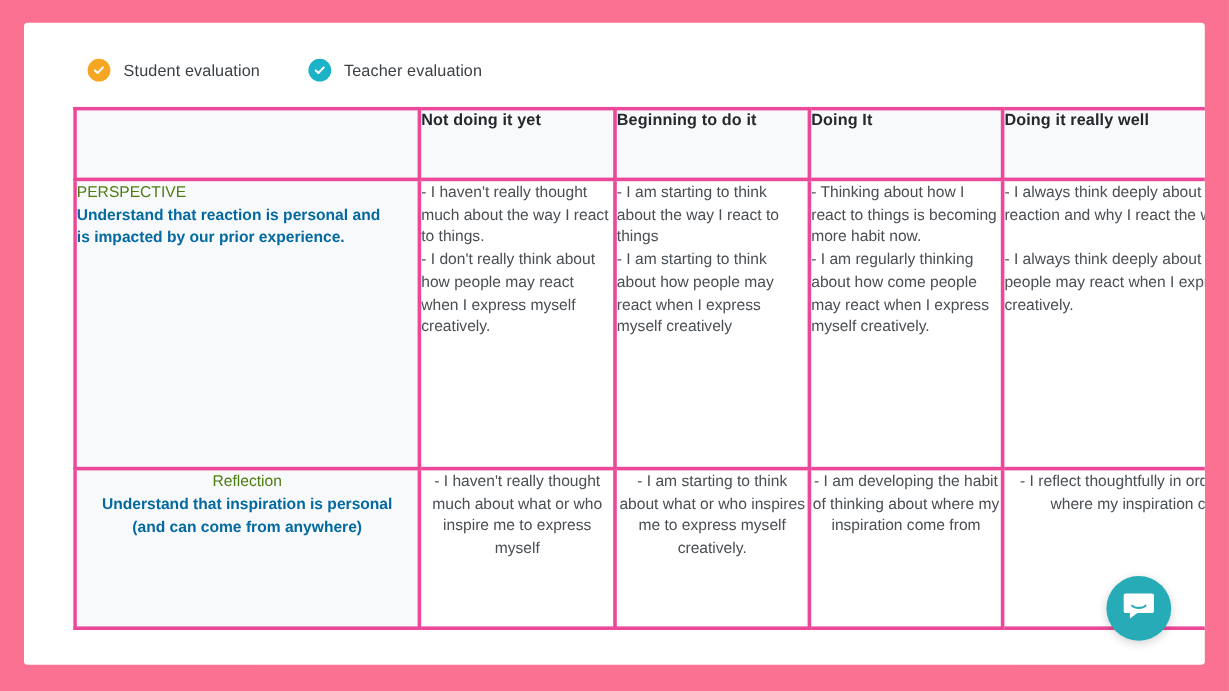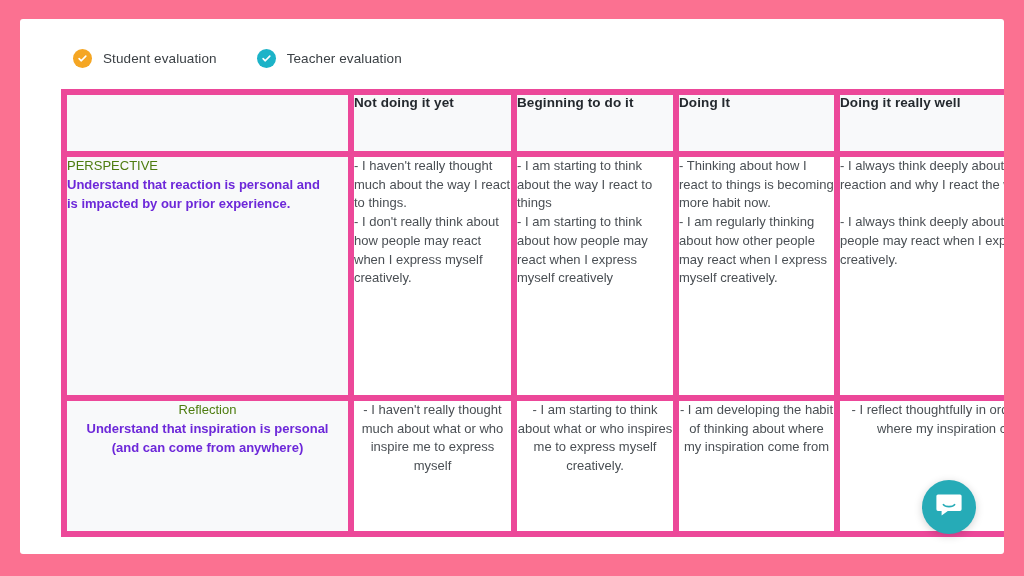--- a/index.html
+++ b/index.html
@@ -73,21 +73,21 @@
     bottom: -10px;
     overflow: hidden;
   }
   table#rubric {
     border-collapse: collapse;
     table-layout: fixed;
     width: 1037px;
   }
   table#rubric th,
   table#rubric td {
-    border: 6px solid #ec4899;
+    border: 3px solid #ec4899;
     vertical-align: top;
     padding: 0;
   }
   
   col.c0 { width: 287px; }
   col.c1 { width: 163px; }
   col.c2 { width: 162px; }
   col.c3 { width: 161px; }
   col.c4 { width: 264px; }
 
@@ -113,21 +113,21 @@
     line-height: 1.42;
   }
   td.rowhead .cat {
     font-weight: normal;
     color: #4d7c0f;
     display: block;
     margin-bottom: 1px;
   }
   td.rowhead .desc {
     font-weight: bold;
-    color: #6d28d9;
+    color: #0369a1;
     display: block;
     white-space: pre-line;
   }
 
   td.cell {
     background: #ffffff;
     padding: 28px 14px 12px 14px;
     font-size: 13px;
     line-height: 1.44;
     color: #4a4f54;
@@ -200,21 +200,21 @@
             <td class="rowhead">
               <span class="cat">PERSPECTIVE</span>
               <span class="desc">Understand that reaction is personal and
 is impacted by our prior experience.</span>
             </td>
             <td class="cell">- I haven't really thought much about the way I react to things.
 - I don't really think about how people may react when I express myself creatively.</td>
             <td class="cell">- I am starting to think about the way I react to things
 - I am starting to think about how people may react when I express myself creatively</td>
             <td class="cell">- Thinking about how I react to things is becoming more habit now.
-- I am regularly thinking about how other people may react when I express myself creatively.</td>
+- I am regularly thinking about how come people may react when I express myself creatively.</td>
             <td class="cell">- I always think deeply about my own reaction and why I react the way I do
 
 - I always think deeply about how other people may react when I express myself creatively.</td>
           </tr>
           <tr class="r2">
             <td class="rowhead">
               <span class="cat">Reflection</span>
               <span class="desc">Understand that inspiration is personal
 (and  can come from anywhere)</span>
             </td>

